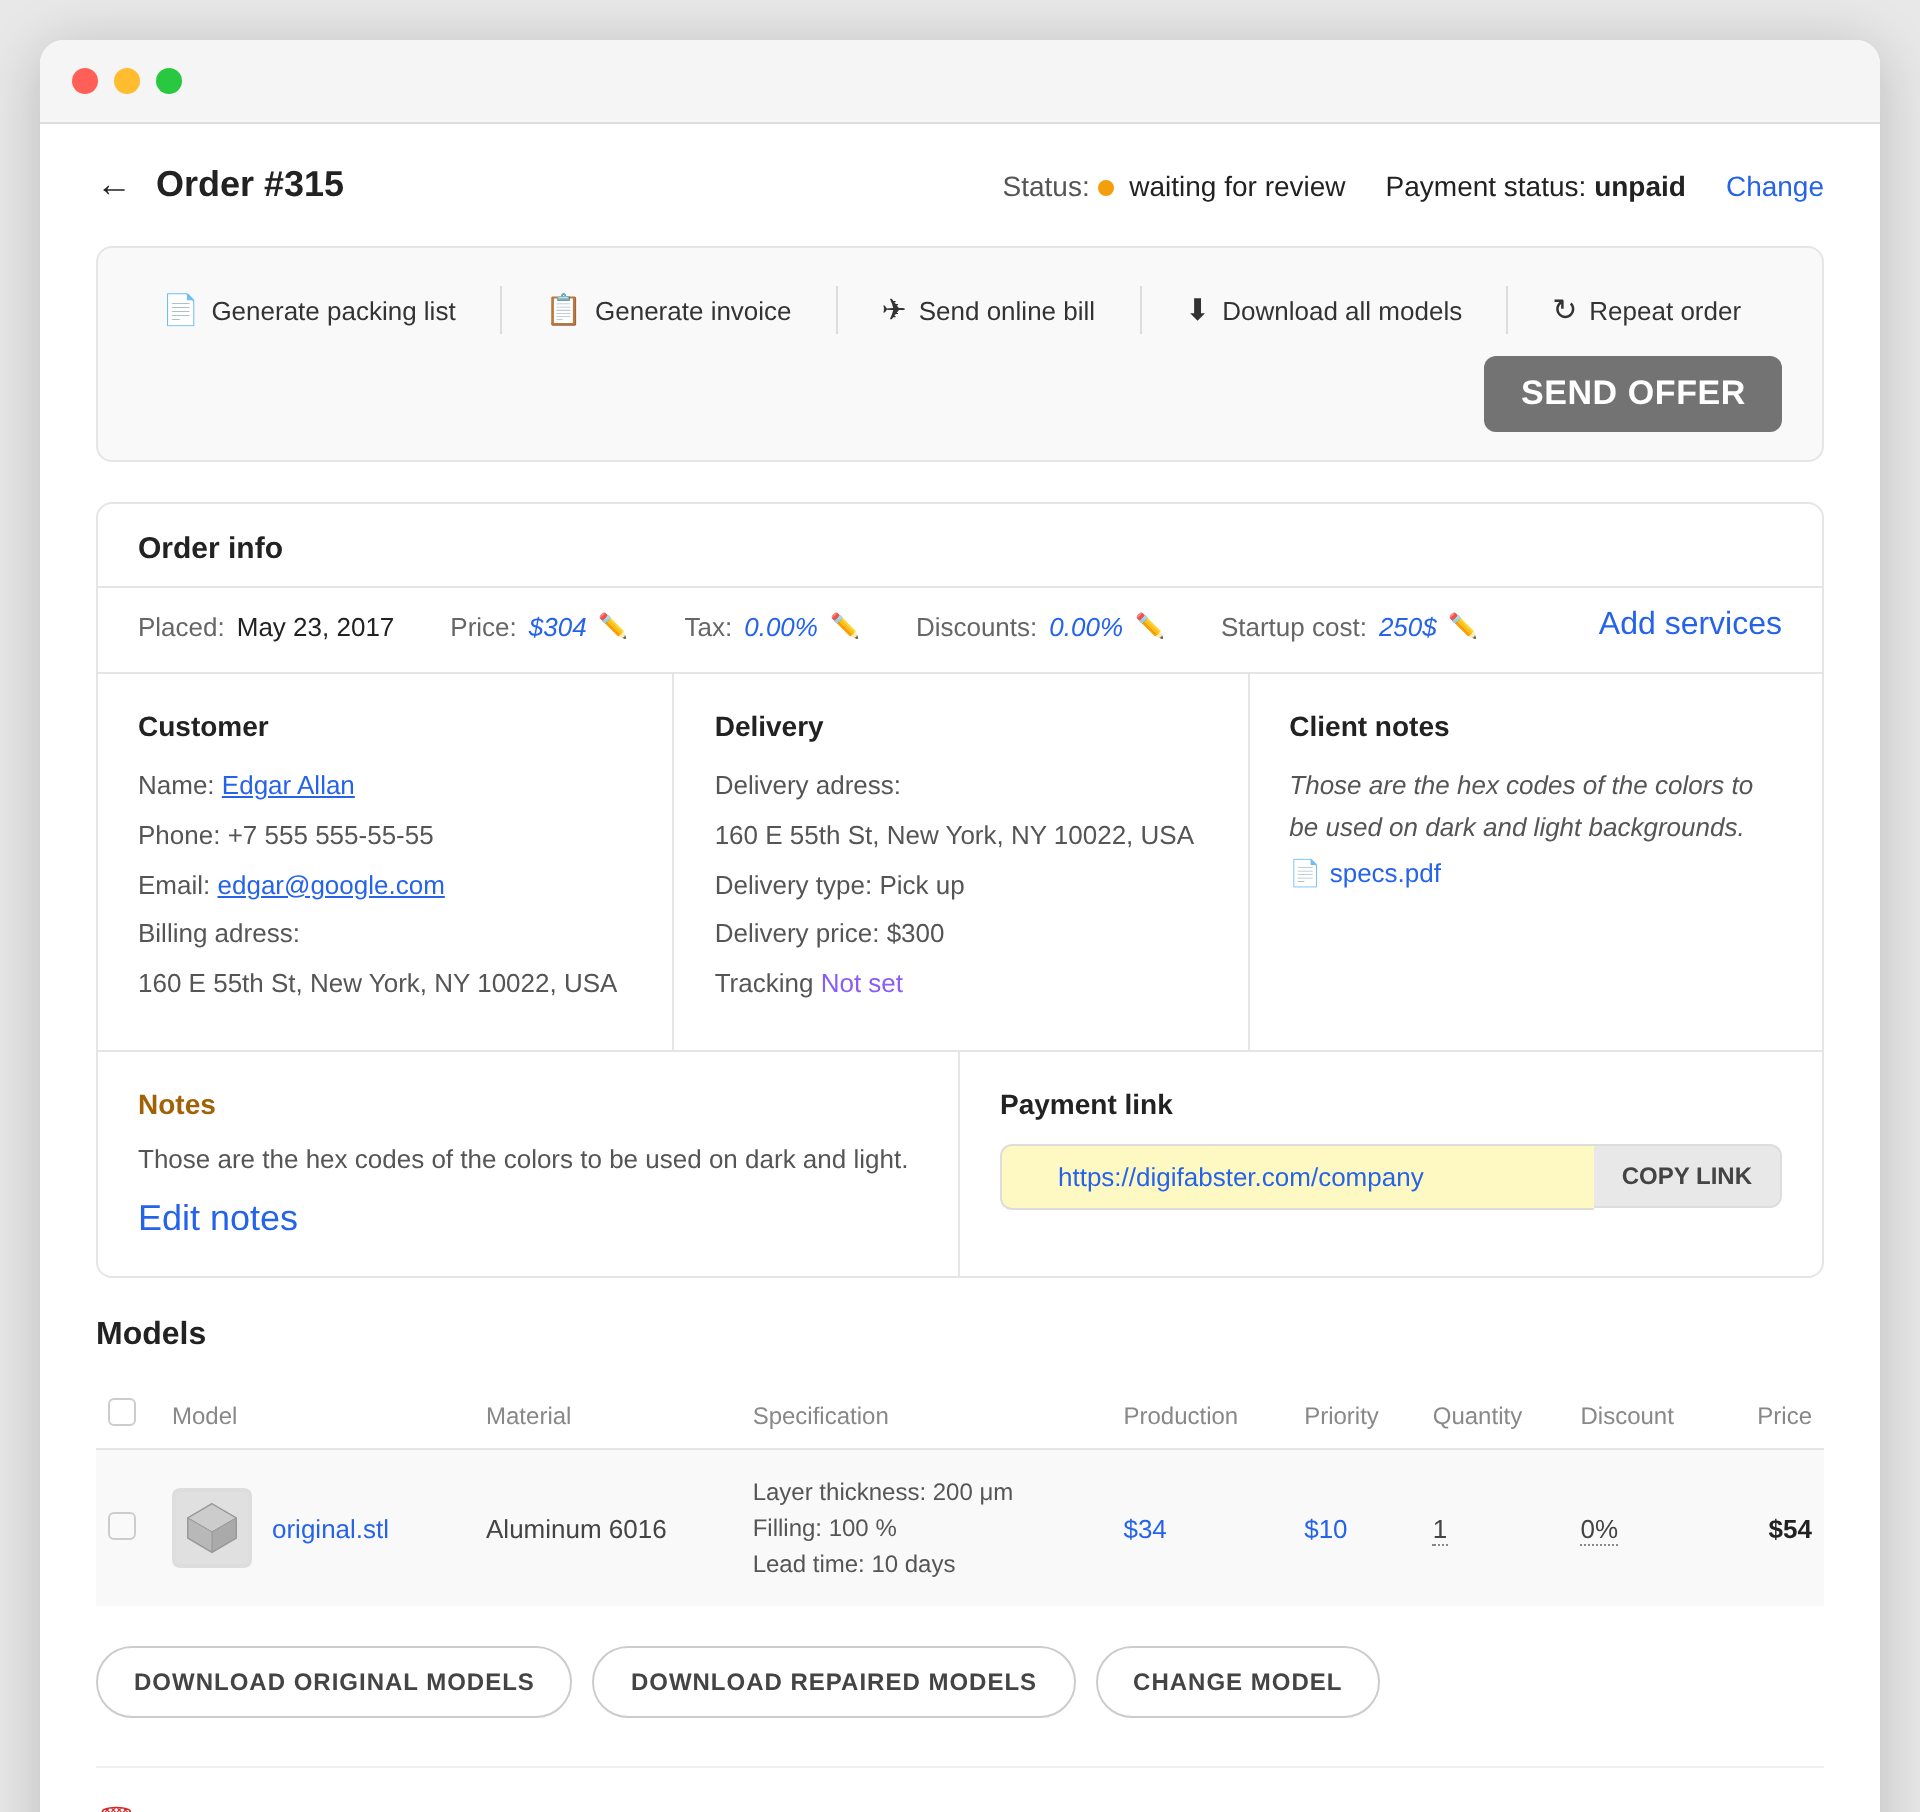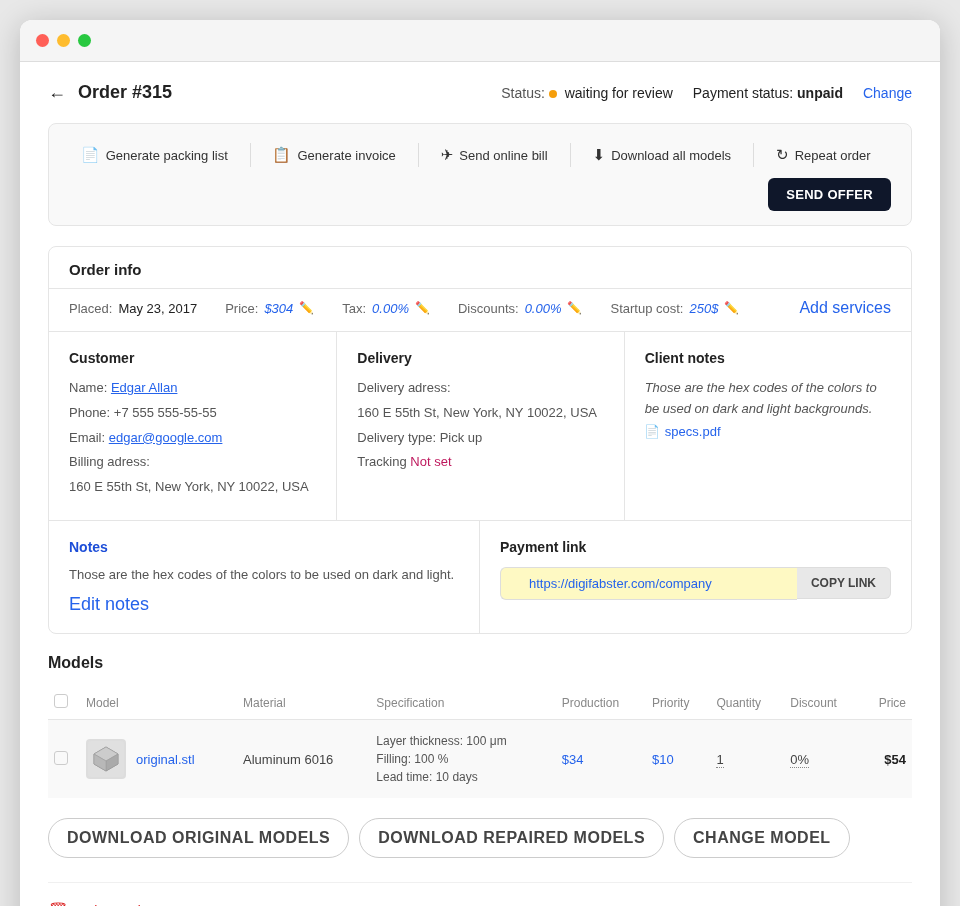--- a/index.html
+++ b/index.html
@@ -106,26 +106,26 @@
     }
     .toolbar-icon { font-size: 15px; }
     .toolbar-divider {
       width: 1px;
       height: 24px;
       background: #ddd;
       margin: 0 4px;
     }
     .send-offer-btn {
       margin-left: auto;
-      background: #0f172a;
+      background: #737373;
       color: #fff;
       border: none;
       border-radius: 6px;
       padding: 9px 18px;
-      font-size: 13px;
+      font-size: 17px;
       font-weight: 600;
       cursor: pointer;
       letter-spacing: 0.3px;
     }
 
     .order-info-card {
       border: 1px solid #e5e5e5;
       border-radius: 8px;
       margin-bottom: 16px;
     }
@@ -172,37 +172,37 @@
       color: #222;
       margin-bottom: 12px;
     }
     .col-section p {
       font-size: 13px;
       color: #555;
       line-height: 1.6;
       margin-bottom: 4px;
     }
     .info-link { color: #2563eb; cursor: pointer; font-size: 13px; text-decoration: underline; }
-    .not-set { color: #be185d; cursor: pointer; text-align: right; }
+    .not-set { color: #8b5cf6; cursor: pointer; text-align: right; }
     .client-notes-italic { font-style: italic; font-size: 13px; color: #555; line-height: 1.5; margin-bottom: 8px; }
     .pdf-link { display: flex; align-items: center; gap: 4px; color: #2563eb; font-size: 13px; cursor: pointer; }
 
     .two-col-bottom {
       display: grid;
       grid-template-columns: 1fr 1fr;
       border-top: 1px solid #e5e5e5;
     }
     .notes-section {
       padding: 18px 20px;
       border-right: 1px solid #e5e5e5;
     }
     .notes-section h4 {
       font-size: 14px;
       font-weight: 600;
-      color: #1d4ed8;
+      color: #a16207;
       margin-bottom: 10px;
     }
     .notes-section p {
       font-size: 13px;
       color: #555;
       line-height: 1.5;
       margin-bottom: 10px;
     }
     .edit-notes-link { color: #2563eb; font-size: 18px; cursor: pointer; }
 
@@ -313,21 +313,21 @@
       display: flex;
       gap: 10px;
       margin-top: 20px;
       flex-wrap: wrap;
     }
     .model-action-btn {
       padding: 10px 18px;
       border: 1.5px solid #ccc;
       border-radius: 20px;
       background: #fff;
-      font-size: 16px;
+      font-size: 12px;
       font-weight: 700;
       color: #444;
       cursor: pointer;
       letter-spacing: 0.5px;
       text-transform: uppercase;
     }
 
     .delete-section {
       margin-top: 24px;
       padding-top: 18px;
@@ -458,20 +458,24 @@
 
         <div class="col-section">
           <h4>Delivery</h4>
           <p>Delivery adress:</p>
           <p>160 E 55th St, New York, NY 10022, USA</p>
           <p>
             <span>Delivery type:</span>
             <span>Pick up</span>
           </p>
           <p>
+            <span>Delivery price:</span>
+            <span>$300</span>
+          </p>
+          <p>
             <span>Tracking</span>
             <span class="not-set">Not set</span>
           </p>
         </div>
 
         <div class="col-section">
           <h4>Client notes</h4>
           <p class="client-notes-italic">Those are the hex codes of the colors to be used on dark and light backgrounds.</p>
           <a class="pdf-link">
             <span>📄</span>
@@ -529,21 +533,21 @@
                     <polygon points="18,20 30,13 30,23 18,30" fill="#aaa" stroke="#999" stroke-width="0.5"></polygon>
                     <polygon points="18,20 6,13 6,23 18,30" fill="#b8b8b8" stroke="#999" stroke-width="0.5"></polygon>
                   </svg>
                 </div>
                 <a class="model-link">original.stl</a>
               </div>
             </td>
             <td>Aluminum 6016</td>
             <td>
               <div class="spec-text">
-                <div>Layer thickness: 100 μm</div>
+                <div>Layer thickness: 200 μm</div>
                 <div>Filling: 100 %</div>
                 <div>Lead time: 10 days</div>
               </div>
             </td>
             <td>
               <span class="td-link">$34</span>
             </td>
             <td>
               <span class="td-link">$10</span>
             </td>

